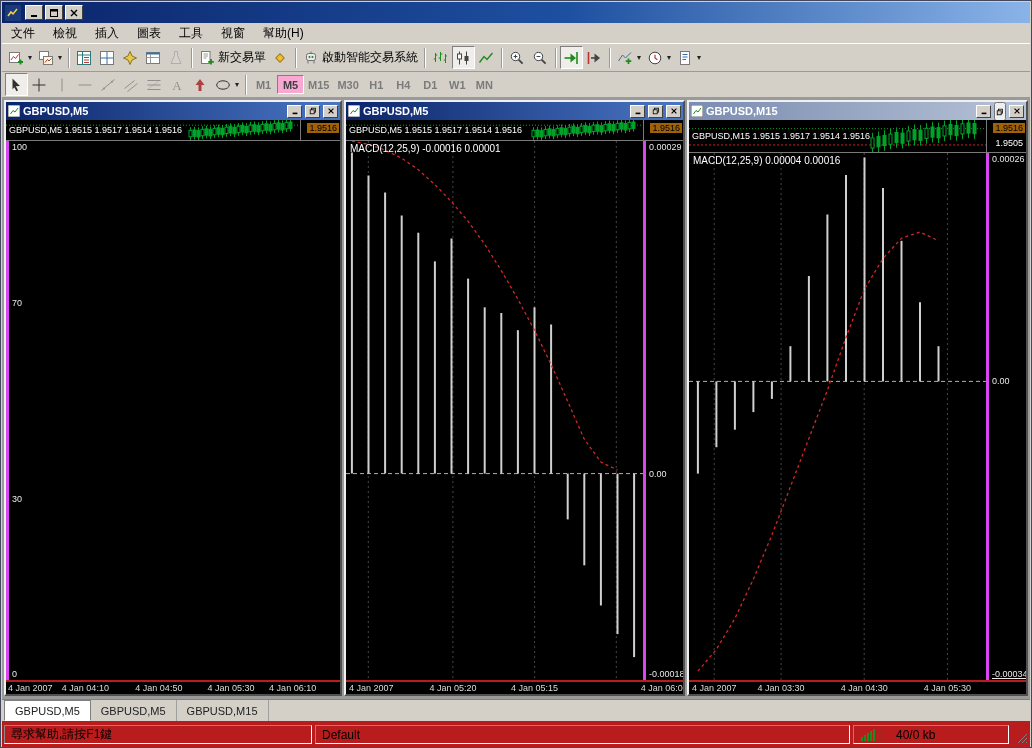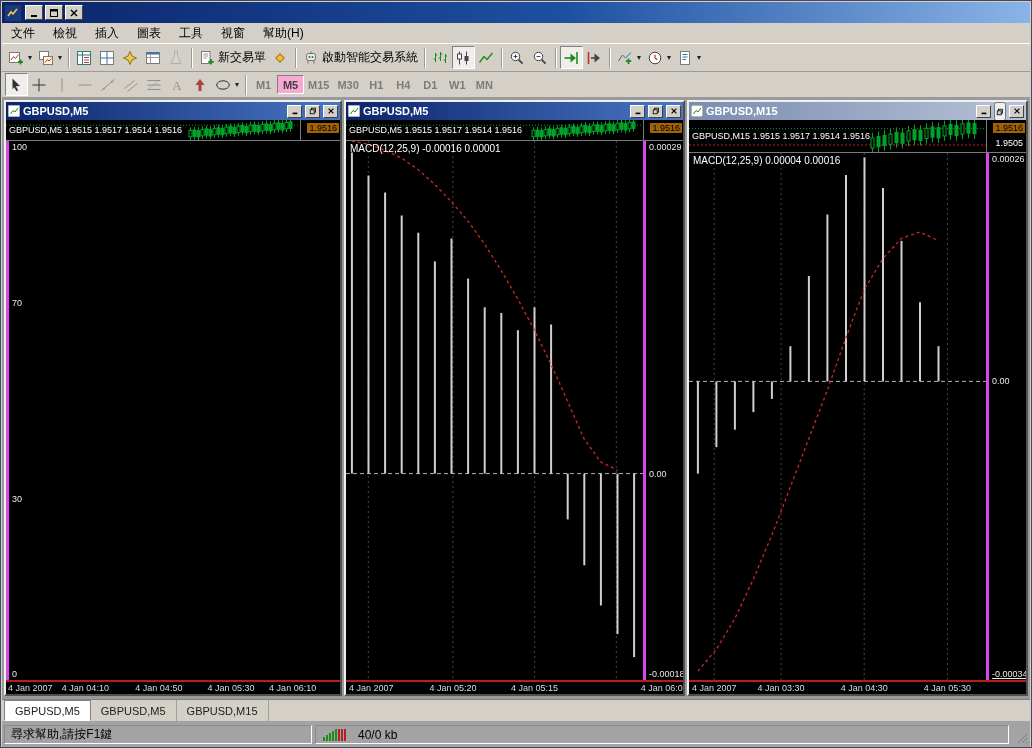--- a/index.html
+++ b/index.html
@@ -54,21 +54,21 @@
 .ind-label{position:absolute;left:4px;top:2px;color:#fff;font-size:10px;z-index:2;white-space:nowrap}
 .yaxis{width:40px;border-left:3px solid #d946ef;position:relative;font-size:9px;color:#e8e8e8}
 .yaxis span{position:absolute;left:3px;white-space:nowrap}
 .xaxis{height:14px;border-top:2px solid #b91c1c;position:relative;font-size:9px;color:#dcdcdc;overflow:hidden}
 .xaxis span{position:absolute;top:1px;white-space:nowrap}
 
 .tabbar{position:absolute;left:1px;top:698px;width:1028px;height:22px;background:#d4d0c8;
   display:flex;align-items:stretch;border-top:1px solid #808080;padding-left:2px}
 .tab{display:flex;align-items:center;padding:0 10px;font-size:11px;border-right:1px solid #a0a0a0;color:#222}
 .tab.active{background:#fff;border:1px solid #808080;border-bottom:1px solid #fff}
-.statusbar{position:absolute;left:1px;top:720px;width:1028px;height:26px;background:#a3a3a3;
+.statusbar{position:absolute;left:1px;top:720px;width:1028px;height:26px;background:#b91c1c;
   display:flex;gap:3px;padding:3px 2px 2px 2px;font-size:12px;align-items:center}
 .seg{border:1px solid;border-color:#8a8a8a #fff #fff #8a8a8a;padding:1px 6px;display:flex;align-items:center;gap:6px;height:19px}
 .seg.help{width:308px}
 .seg.profile{width:535px}
 .seg.conn{flex:1;justify-content:flex-start}
 .grip{width:16px;height:19px;display:flex;align-items:flex-end;justify-content:flex-end}
 .ticon{flex:none}
 </style>
 </head>
 <body>
@@ -677,20 +677,23 @@
 <div class="tabbar">
     <div class="tab active">GBPUSD,M5</div>
     <div class="tab">GBPUSD,M5</div>
     <div class="tab">GBPUSD,M15</div>
   </div>
 
 <div class="statusbar">
   <div class="seg help">
     <span>尋求幫助,請按F1鍵</span>
   </div>
+  <div class="seg profile">
+    <span>Default</span>
+  </div>
   <div class="seg conn">
     <svg width="30" height="14" viewBox="0 0 30 14">
       <rect x="1" y="9" width="2" height="4" fill="#1c8c1c"></rect>
         <rect x="4" y="7" width="2" height="6" fill="#1c8c1c"></rect>
       <rect x="7" y="5" width="2" height="8" fill="#1c8c1c"></rect>
         <rect x="10" y="3" width="2" height="10" fill="#1c8c1c"></rect>
       <rect x="13" y="1" width="2" height="12" fill="#1c8c1c"></rect>
         <rect x="16" y="1" width="2" height="12" fill="#b02020"></rect>
       <rect x="19" y="1" width="2" height="12" fill="#b02020"></rect>
         <rect x="22" y="1" width="2" height="12" fill="#b02020"></rect>

